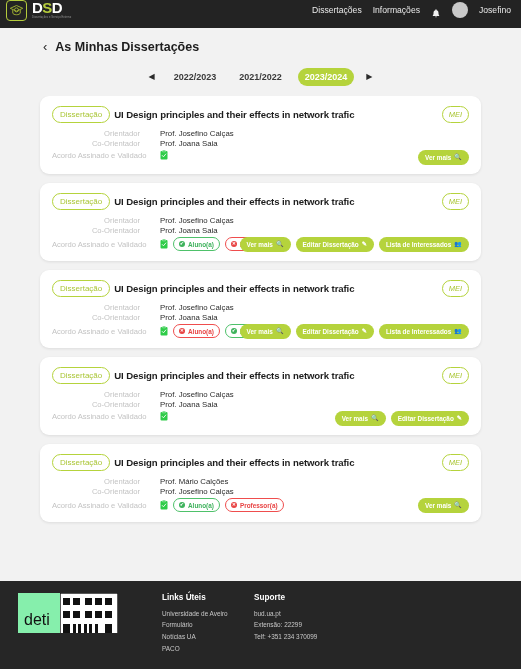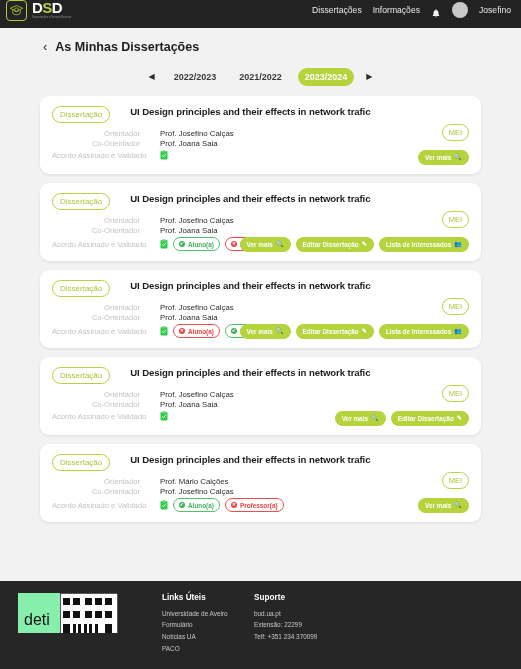--- a/index.html
+++ b/index.html
@@ -78,35 +78,36 @@
   .list {
     flex: 1 1 auto; overflow: hidden;
     padding: 0 40px; display: flex; flex-direction: column; gap: 9px;
   }
   .card {
     background: #ffffff; border-radius: 9px; position: relative;
     padding: 10px 12px 9px 12px;
     box-shadow: 0 1px 3px rgba(0,0,0,.09);
     min-height: 78px;
   }
-  .card-top { display: flex; gap: 20px; }
+  .card-top { display: flex; align-items: center; gap: 4px; }
   .tag-diss {
     border: 1.1px solid #b5d33c; color: #aac636; background: #fff;
     border-radius: 11px; font-size: 8px; padding: 3px 7px;
     white-space: nowrap; cursor: pointer;
   }
   .card-title {
     font-size: 9.6px; font-weight: bold; color: #1d1d1d;
     letter-spacing: -.1px;
   }
   .tag-mei {
-    position: absolute; right: 12px; top: 28px;
+    position: absolute; right: 12px; top: 10px;
     border: 1.1px solid #b5d33c; color: #aac636; background: #fff;
     border-radius: 11px; font-size: 7.5px; padding: 3px 6px;
     cursor: pointer;
+    font-style: italic;
   }
   .meta { margin-top: 6px; display: flex; flex-direction: column; gap: 1px; }
   .meta-row { display: flex; align-items: center; }
   .meta-label {
     width: 108px; text-align: right; padding-right: 20px;
     font-size: 7.6px; color: #c3c3c3; white-space: nowrap;
   }
   .meta-value { font-size: 7.8px; color: #2b2b2b; white-space: nowrap; }
   .meta-row.agreement { margin-top: 1px; }
   .meta-chips { display: flex; align-items: center; gap: 5px; }

